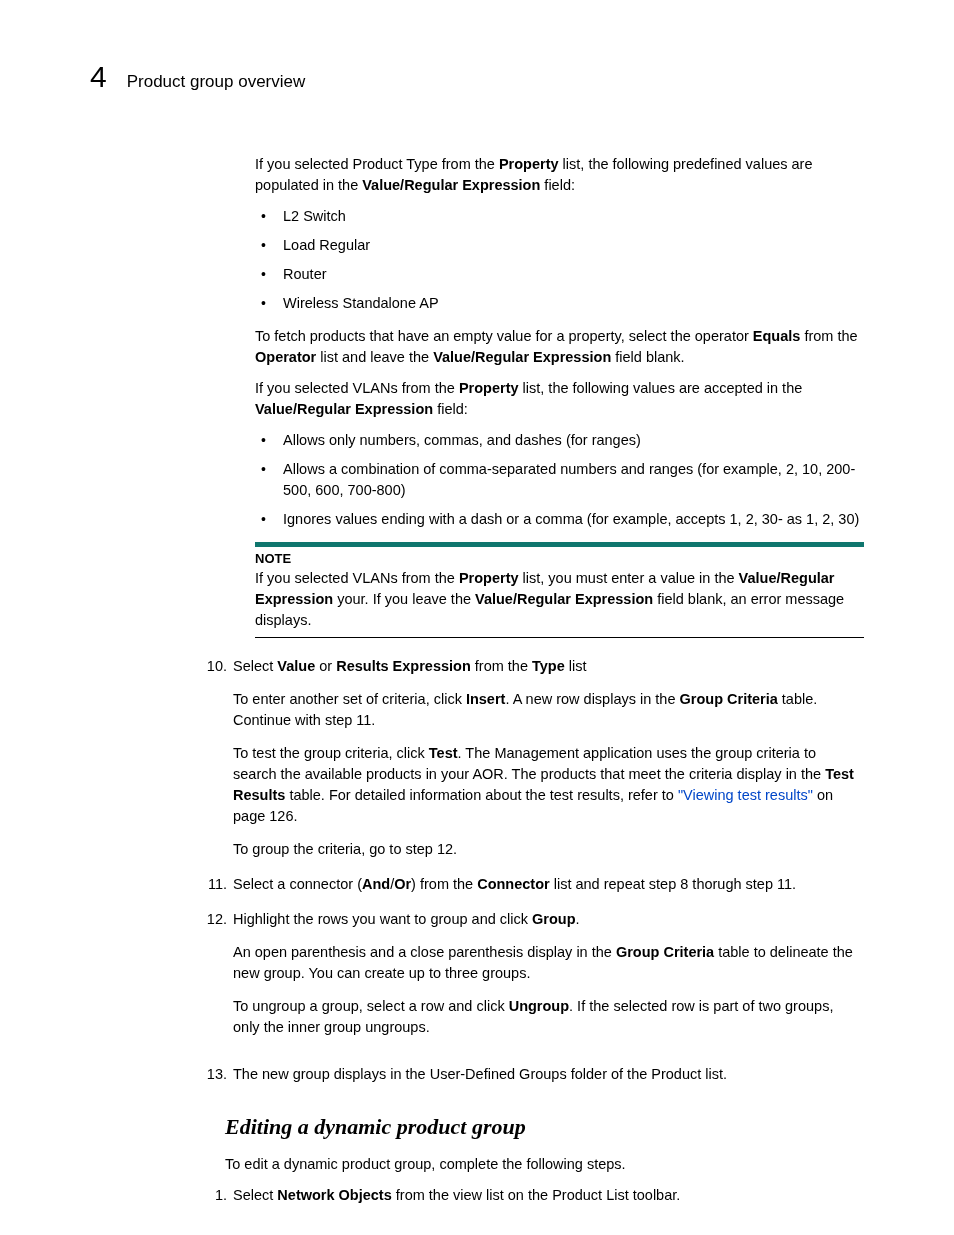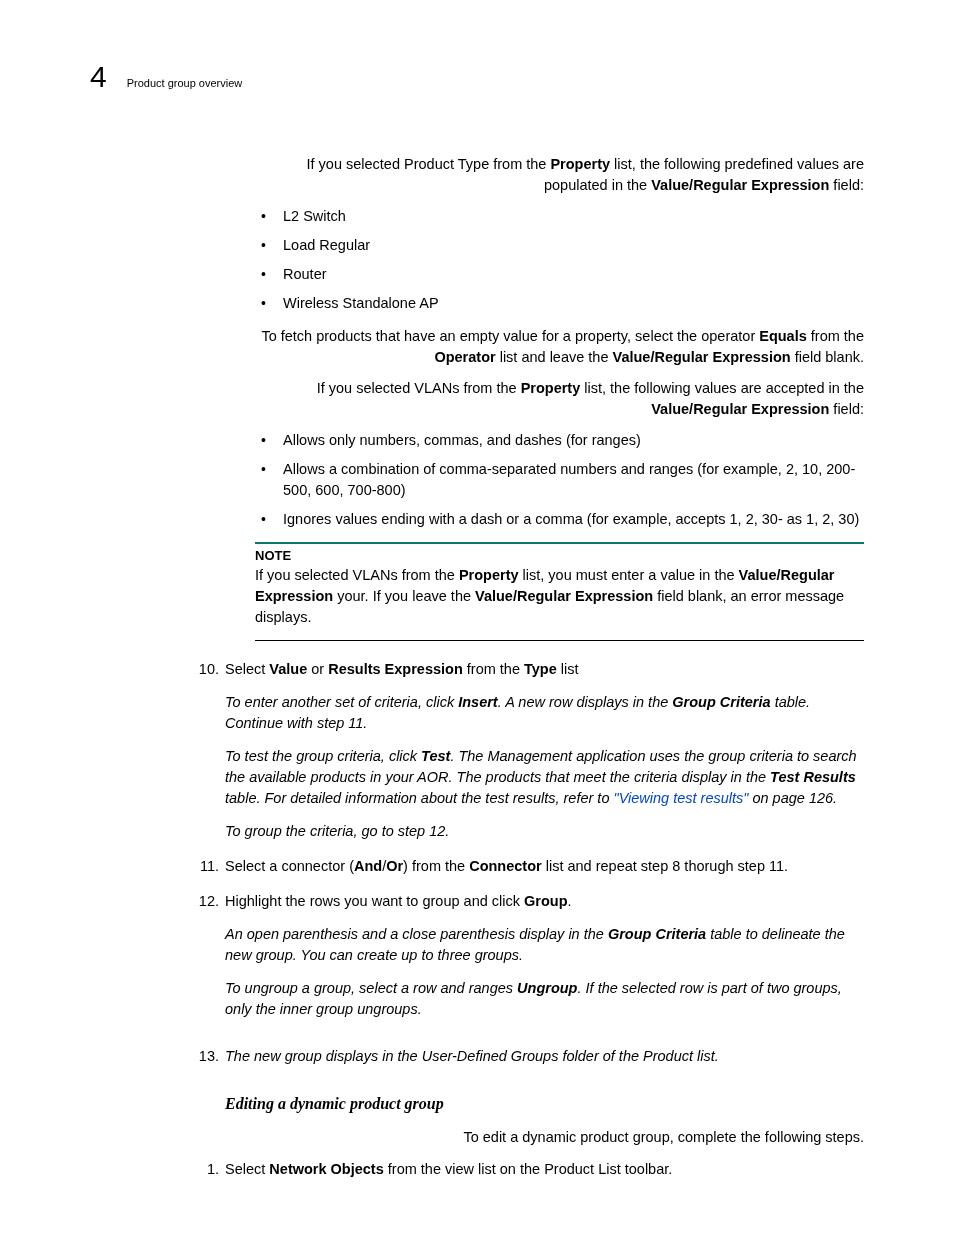--- a/index.html
+++ b/index.html
@@ -22,30 +22,29 @@
     align-items: baseline;
     margin-bottom: 60px;
   }
   .chap-num {
     font-size: 30px;
     font-weight: normal;
     margin-right: 20px;
     letter-spacing: 0;
   }
   .chap-title {
-    font-size: 11px;
+    font-size: 17px;
     color: #000;
   }
   .content {
     margin-left: 165px;
   }
   .para {
     margin: 0 0 10px 0;
     line-height: 1.45;
-    text-align: right;
   }
   .bold { font-weight: bold; }
   ul.bullets {
     list-style: none;
     padding: 0;
     margin: 6px 0 12px 0;
   }
   ul.bullets li {
     position: relative;
     padding-left: 28px;
@@ -53,34 +52,34 @@
     line-height: 1.45;
   }
   ul.bullets li::before {
     content: "•";
     position: absolute;
     left: 6px;
     top: 0;
     font-size: 14px;
   }
   .note-block {
-    border-top: 2px solid #0f766e;
+    border-top: 5px solid #0f766e;
     border-bottom: 1px solid #000;
-    padding: 4px 0 12px 0;
+    padding: 4px 0 6px 0;
     margin: 10px 0 18px 0;
   }
   .note-label {
     font-weight: bold;
     font-size: 13px;
     margin-bottom: 2px;
   }
   ol.steps {
     list-style: none;
     padding: 0;
-    margin: 0;
+    margin: 8px;
     counter-reset: none;
   }
   ol.steps > li {
     position: relative;
     padding-left: 0;
     margin-bottom: 14px;
     line-height: 1.45;
   }
   .step-row {
     display: flex;
@@ -91,27 +90,26 @@
     width: 28px;
     flex-shrink: 0;
     text-align: right;
     padding-right: 6px;
     box-sizing: border-box;
   }
   .step-body { flex: 1; }
   .sub-para {
     margin-top: 12px;
     line-height: 1.45;
-    font-style: italic;
   }
   .h2 {
     font-family: Georgia, "Times New Roman", serif;
     font-style: italic;
     font-weight: bold;
-    font-size: 16px;
+    font-size: 22px;
     margin: 28px 0 14px 0;
   }
   .link { color: #0046c8; }
   .content-wide {
     margin-left: 135px;
   }
 </style>
 </head>
 <body>
 
@@ -173,21 +171,21 @@
           </div>
         </div>
       </li>
 
       <li>
         <div class="step-row">
           <div class="step-num">12.</div>
           <div class="step-body">
             <div><span>Highlight the rows you want to group and click </span><span class="bold">Group</span><span>.</span></div>
             <div class="sub-para"><span>An open parenthesis and a close parenthesis display in the </span><span class="bold">Group Criteria</span><span> table to delineate the new group. You can create up to three groups.</span></div>
-            <div class="sub-para"><span>To ungroup a group, select a row and ranges </span><span class="bold">Ungroup</span><span>. If the selected row is part of two groups, only the inner group ungroups.</span></div>
+            <div class="sub-para"><span>To ungroup a group, select a row and click </span><span class="bold">Ungroup</span><span>. If the selected row is part of two groups, only the inner group ungroups.</span></div>
           </div>
         </div>
       </li>
 
       <li>
         <div class="step-row">
           <div class="step-num">13.</div>
           <div class="step-body">
             <div class="sub-para">The new group displays in the User-Defined Groups folder of the Product list.</div>
           </div>

